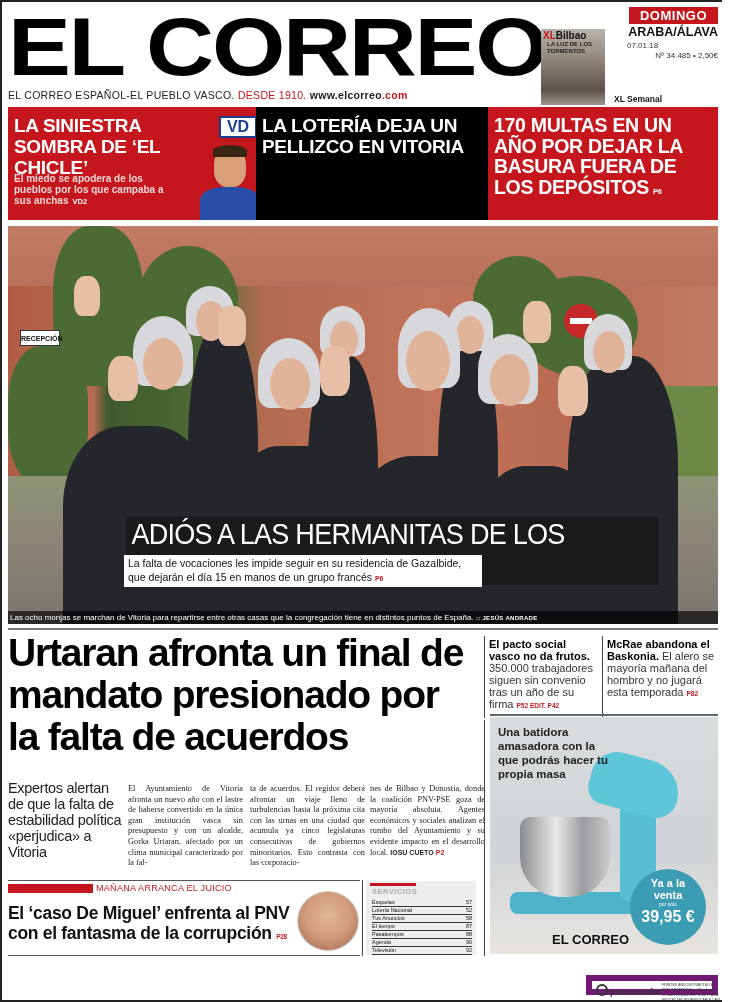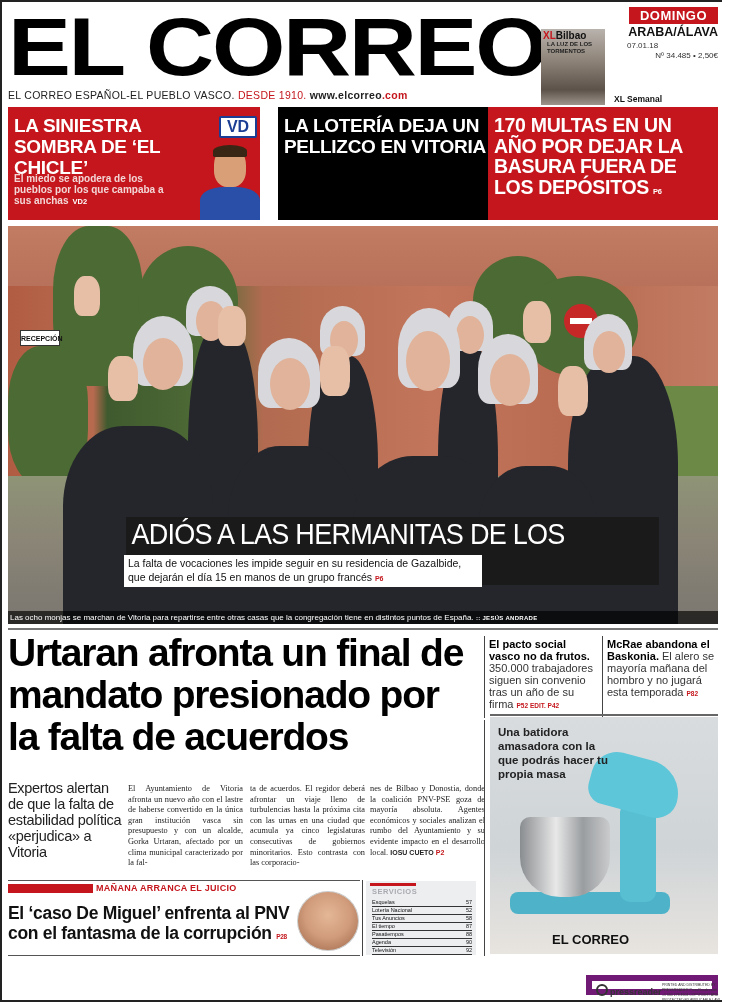--- a/index.html
+++ b/index.html
@@ -14,21 +14,21 @@
 .xl-cover .brand{position:absolute;left:2px;top:1px;font-size:10px;font-weight:700;color:#111}
 .xl-cover .brand span{color:#c4161c}
 .xl-cover .sub{position:absolute;left:6px;top:12px;font-size:6px;color:#222;line-height:7px;font-weight:700}
 .xl-label{position:absolute;left:614px;top:94px;font-size:8.5px;font-weight:700}
 .day{position:absolute;left:629px;top:7px;width:89px;height:17px;background:#c4161c;color:#fff;font-weight:700;font-size:13px;text-align:center;line-height:17px;letter-spacing:0.5px}
 .region{position:absolute;left:627px;top:25px;width:91px;text-align:right;font-weight:700;font-size:12.5px}
 .date{position:absolute;left:627px;top:41px;width:91px;text-align:left;font-size:8px;color:#333}
 .issue{position:absolute;left:627px;top:51px;width:91px;text-align:right;font-size:8px;color:#333}
 .box{position:absolute;top:107px;height:113px;color:#fff}
 .box1{left:8px;width:252px;background:#c4161c}
-.box2{left:278px;width:262px;background:#000}
+.box2{left:256px;width:262px;background:#000}
 .box3{left:488px;width:230px;background:#c4161c}
 .box h2{font-weight:700;font-size:19px;line-height:21px;letter-spacing:-0.3px;position:absolute;left:6px;top:8px}
 .box p{font-weight:700;font-size:10px;line-height:11px;position:absolute;left:6px;color:#f3d6d6}
 .box2 p{color:#ddd}
 .box .pg{font-size:7.5px;font-weight:700;color:#fff;margin-left:4px}
 .vd{position:absolute;left:211px;top:9px;width:38px;height:22px;background:#fff;border:2px solid #1b3e94;border-radius:2px;color:#1b3e94;font-weight:900;font-size:16px;text-align:center;line-height:18px}
 .person{position:absolute;left:190px;top:38px;width:62px;height:75px}
 .person .head{position:absolute;left:16px;top:2px;width:32px;height:40px;background:#d9a078;border-radius:45% 45% 40% 40%}
 .person .hair{position:absolute;left:15px;top:0;width:34px;height:12px;background:#3a2615;border-radius:50% 50% 10% 10%}
 .person .shirt{position:absolute;left:2px;top:42px;width:60px;height:33px;background:#2a4fa8;border-radius:40% 40% 0 0}
@@ -66,21 +66,21 @@
 .ad .mixerhead{position:absolute;left:100px;top:40px;width:90px;height:55px;border-radius:30px 40px 25px 20px;background:#5ec6d9;transform:rotate(15deg)}
 .ad .mixerbody{position:absolute;left:130px;top:85px;width:36px;height:100px;background:#58bfd3;border-radius:10px}
 .ad .mixerbase{position:absolute;left:20px;top:175px;width:160px;height:22px;background:#4eb3c8;border-radius:8px}
 .ad .price-badge{position:absolute;left:140px;top:152px;width:76px;height:76px;border-radius:50%;background:#3c9cb3;color:#fff;text-align:center}
 .ad .price-badge .l1{font-size:11px;font-weight:700;line-height:12px;margin-top:8px}
 .ad .price-badge .l3{font-size:5px;line-height:7px}
 .ad .price-badge .price{font-size:16px;font-weight:700}
 .ad .logo{position:absolute;left:62px;top:215px;font-weight:900;font-size:13px;color:#111}
 .ad .logo span{display:block;font-size:4px;color:#c4161c;font-weight:700;margin-left:6px}
 .kicker-bar{position:absolute;left:8px;top:884px;width:85px;height:9px;background:#c4161c}
-.kicker{position:absolute;left:96px;top:883px;font-size:9px;font-weight:700;color:#c4161c;letter-spacing:0.3px}
+.kicker{position:absolute;left:96px;top:883px;font-size:9px;font-weight:400;color:#c4161c;letter-spacing:0.3px}
 .sub-head{position:absolute;left:8px;top:903px;width:290px;font-size:17.5px;line-height:20px;font-weight:700;letter-spacing:-0.3px;color:#111}
 .sub-head .pg{color:#c4161c;font-size:6.5px}
 .portrait{position:absolute;left:297px;top:891px;width:62px;height:60px;border-radius:50%;background:radial-gradient(circle at 50% 40%,#e4b797 0%,#d09b7a 50%,#b07a5c 80%,#8a5a40 100%);border:1px solid #ccc}
 .services{position:absolute;left:366px;top:881px;width:110px;height:74px;background:#eceef0}
 .services .bar{position:absolute;left:4px;top:2px;width:46px;height:3px;background:#c4161c}
 .services .title{position:absolute;left:6px;top:6px;font-size:7.5px;font-weight:700;color:#a8aab0;letter-spacing:0.5px}
 .services ul{position:absolute;left:6px;top:18px;width:100px;list-style:none}
 .services li{display:flex;justify-content:space-between;font-size:5.5px;line-height:7px;border-bottom:0.6px solid #333;color:#111}
 .pressreader{position:absolute;left:586px;top:975px;width:132px;height:20px;border:6px solid #701a75;background:#fff}
 .pressreader .logo{position:absolute;left:4px;top:3px;font-size:9px;font-weight:700;color:#333}
@@ -191,20 +191,26 @@
 <div class="brief" style="left:489px;width:110px"><b>El pacto social vasco no da frutos.</b><span> 350.000 trabajadores siguen sin convenio tras un año de su firma</span> <span class="pg">P52 EDIT. P42</span></div>
 <div class="brief" style="left:607px;width:112px"><b>McRae abandona el Baskonia.</b><span> El alero se mayoría mañana del hombro y no jugará esta temporada</span> <span class="pg">P82</span></div>
 <div class="rule" style="left:490px;top:714px;width:228px;height:2px;background:#666"></div>
 
 <div class="ad">
   <div class="mixerbase"></div>
   <div class="mixerbody"></div>
   <div class="mixerhead"></div>
   <div class="bowl"></div>
   <div class="txt">Una batidora amasadora con la que podrás hacer tu propia masa</div>
+  <div class="price-badge">
+    <div class="l1">Ya a la</div>
+    <div class="l1" style="margin-top:0">venta</div>
+    <div class="l3">por sólo</div>
+    <div class="price">39,95 €</div>
+  </div>
   <div class="logo"><span style="display:inline;font-size:13px;color:#111;margin:0">EL CORREO</span></div>
 </div>
 
 <div class="rule" style="left:8px;top:880px;width:352px;height:1px;background:#555"></div>
 <div class="kicker-bar"></div>
 <div class="kicker">MAÑANA ARRANCA EL JUICIO</div>
 <div class="sub-head"><span>El ‘caso De Miguel’ enfrenta al PNV con el fantasma de la corrupción</span> <span class="pg">P28</span></div>
 <div class="portrait"></div>
 <div class="rule" style="left:8px;top:955px;width:352px;height:1px;background:#555"></div>
 <div class="vrule" style="left:362px;top:880px;height:76px"></div>

